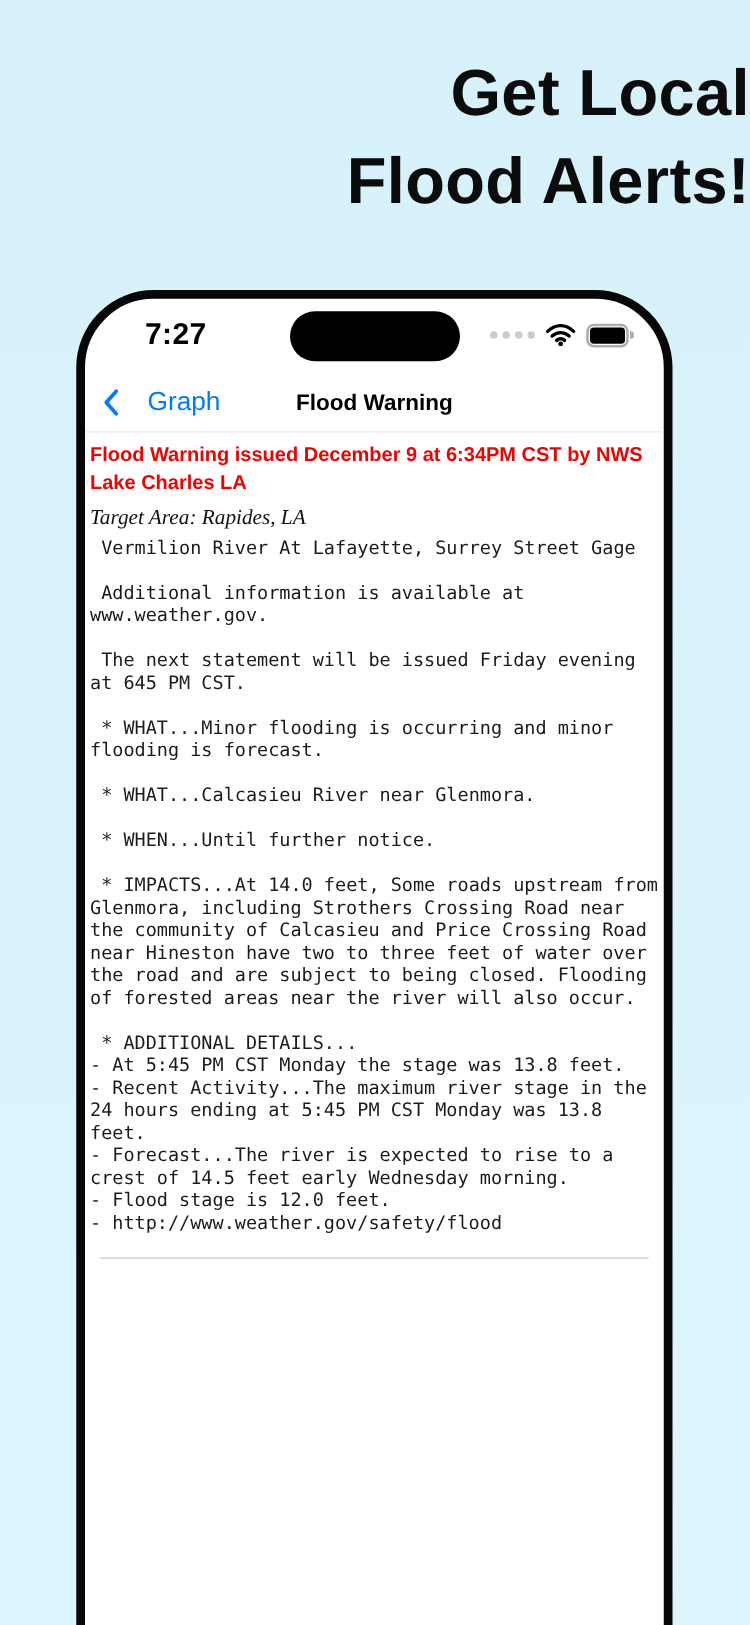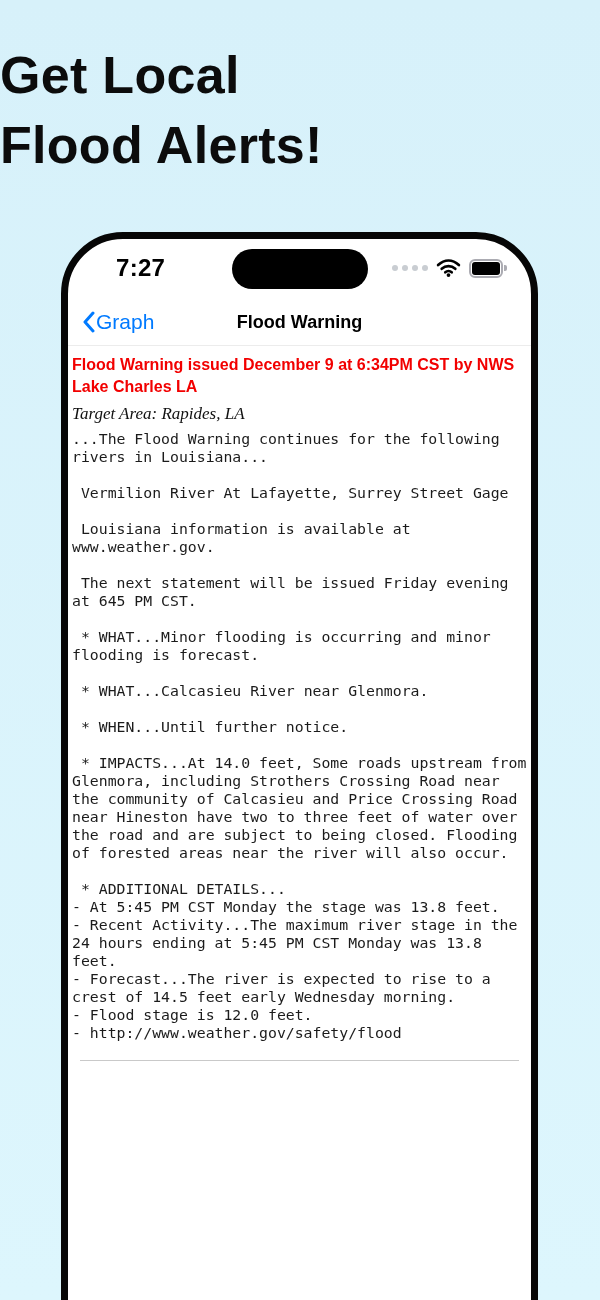--- a/index.html
+++ b/index.html
@@ -5,21 +5,21 @@
   html,body{margin:0;padding:0;}
   body{
     width:600px;height:1300px;
     background:linear-gradient(180deg,#d7f1fa 0%,#ddf6fd 100%);
     font-family:"Liberation Sans",sans-serif;
     position:relative;overflow:hidden;
     -webkit-font-smoothing:antialiased;
   }
   
   .hero{
-    padding-top:40px;text-align:left;color:#0c0c0c;
+    padding-top:40px;text-align:right;color:#0c0c0c;
     font-size:52px;font-weight:700;line-height:70px;letter-spacing:0.3px;
   }
   
   .phone{
     position:absolute;left:61px;top:232px;width:477px;height:1298px;
     background:#ffffff;border:7px solid #060606;border-radius:62px;
     box-sizing:border-box;overflow:hidden;
   }
   .screen{position:relative;width:100%;height:100%;}
   
@@ -51,21 +51,21 @@
     position:absolute;right:0;top:6.5px;width:3px;height:6px;
     background:#ababb2;border-radius:0 2px 2px 0;
   }
   
   .nav-bar{
     position:relative;height:46px;border-bottom:1px solid #ececec;
     display:flex;align-items:center;justify-content:center;
   }
   .back-btn{
     position:absolute;left:10px;top:0;height:100%;
-    display:flex;align-items:center;gap:1px;color:#007AFF;
+    display:flex;align-items:center;gap:23px;color:#007AFF;
     font-size:21px;cursor:pointer;background:none;border:none;padding:0 4px;
     font-family:"Liberation Sans",sans-serif;
   }
   .nav-title{font-size:18px;font-weight:700;color:#000;}
   
   .content{padding:8px 4px 0 4px;}
   .headline{
     color:#f20000;font-weight:700;font-size:16px;line-height:21.5px;margin:0;
   }
   .target-area{
@@ -131,23 +131,22 @@
         </span>
         <span>Graph</span>
       </button>
       <span class="nav-title">Flood Warning</span>
     </div>
 
     <div class="content">
       <p class="headline">Flood Warning issued December 9 at 6:34PM CST by NWS Lake Charles LA</p>
       <p class="target-area">Target Area: Rapides, LA</p>
       <div class="alert-body">
-          <p>...The Flood Warning continues for the following rivers in Louisiana...</p>
           <p> Vermilion River At Lafayette, Surrey Street Gage</p>
-          <p> Louisiana information is available at www.weather.gov.</p>
+          <p> Additional information is available at www.weather.gov.</p>
           <p> The next statement will be issued Friday evening at 645 PM CST.</p>
           <p> * WHAT...Minor flooding is occurring and minor flooding is forecast.</p>
           <p> * WHAT...Calcasieu River near Glenmora.</p>
           <p> * WHEN...Until further notice.</p>
           <p> * IMPACTS...At 14.0 feet, Some roads upstream from Glenmora, including Strothers Crossing Road near the community of Calcasieu and Price Crossing Road near Hineston have two to three feet of water over the road and are subject to being closed. Flooding of forested areas near the river will also occur.</p>
           <p> * ADDITIONAL DETAILS...
 - At 5:45 PM CST Monday the stage was 13.8 feet.
 - Recent Activity...The maximum river stage in the 24 hours ending at 5:45 PM CST Monday was 13.8 feet.
 - Forecast...The river is expected to rise to a crest of 14.5 feet early Wednesday morning.
 - Flood stage is 12.0 feet.

